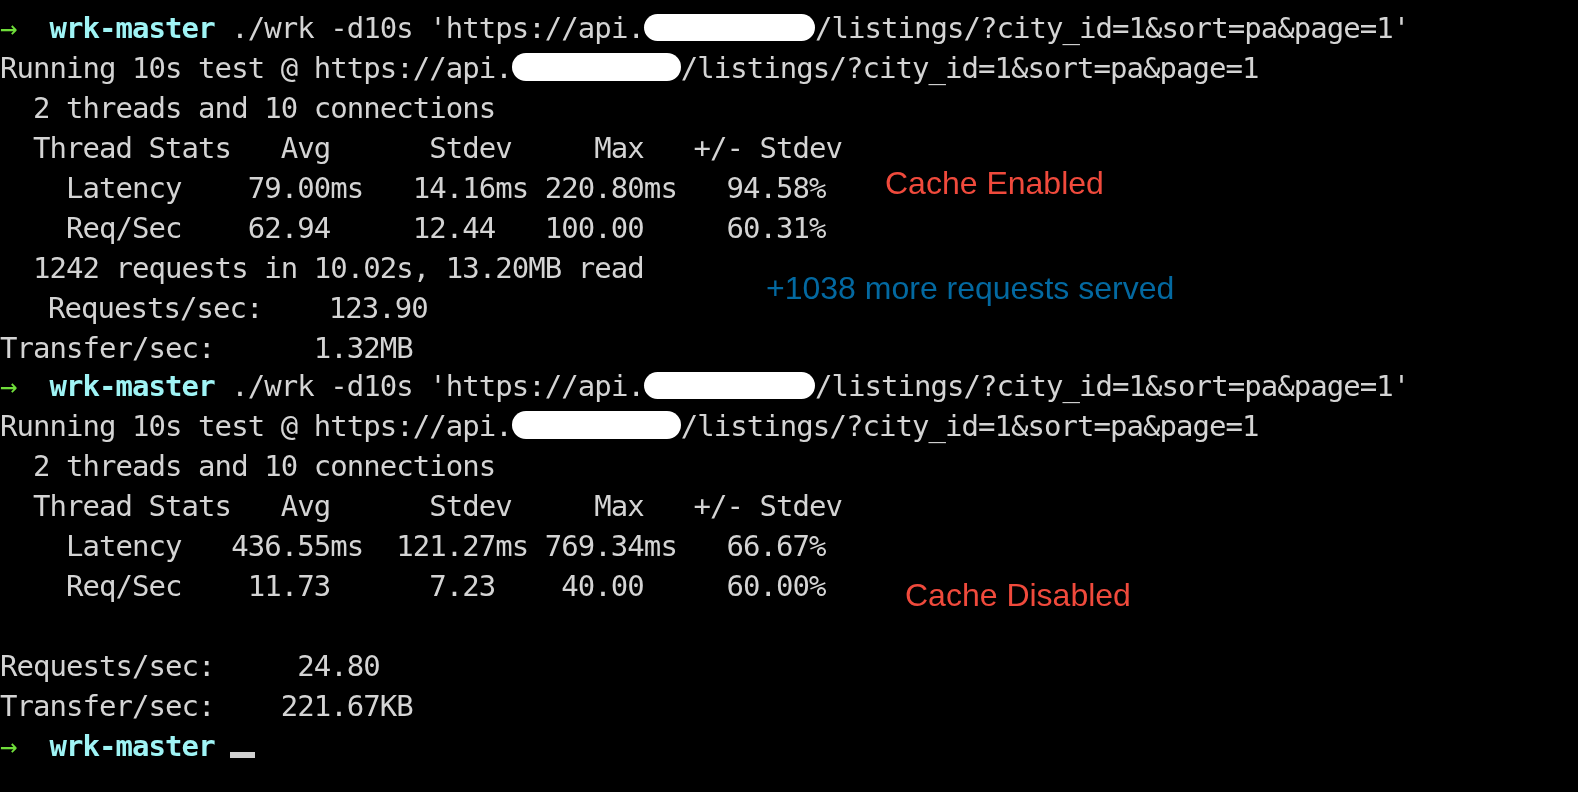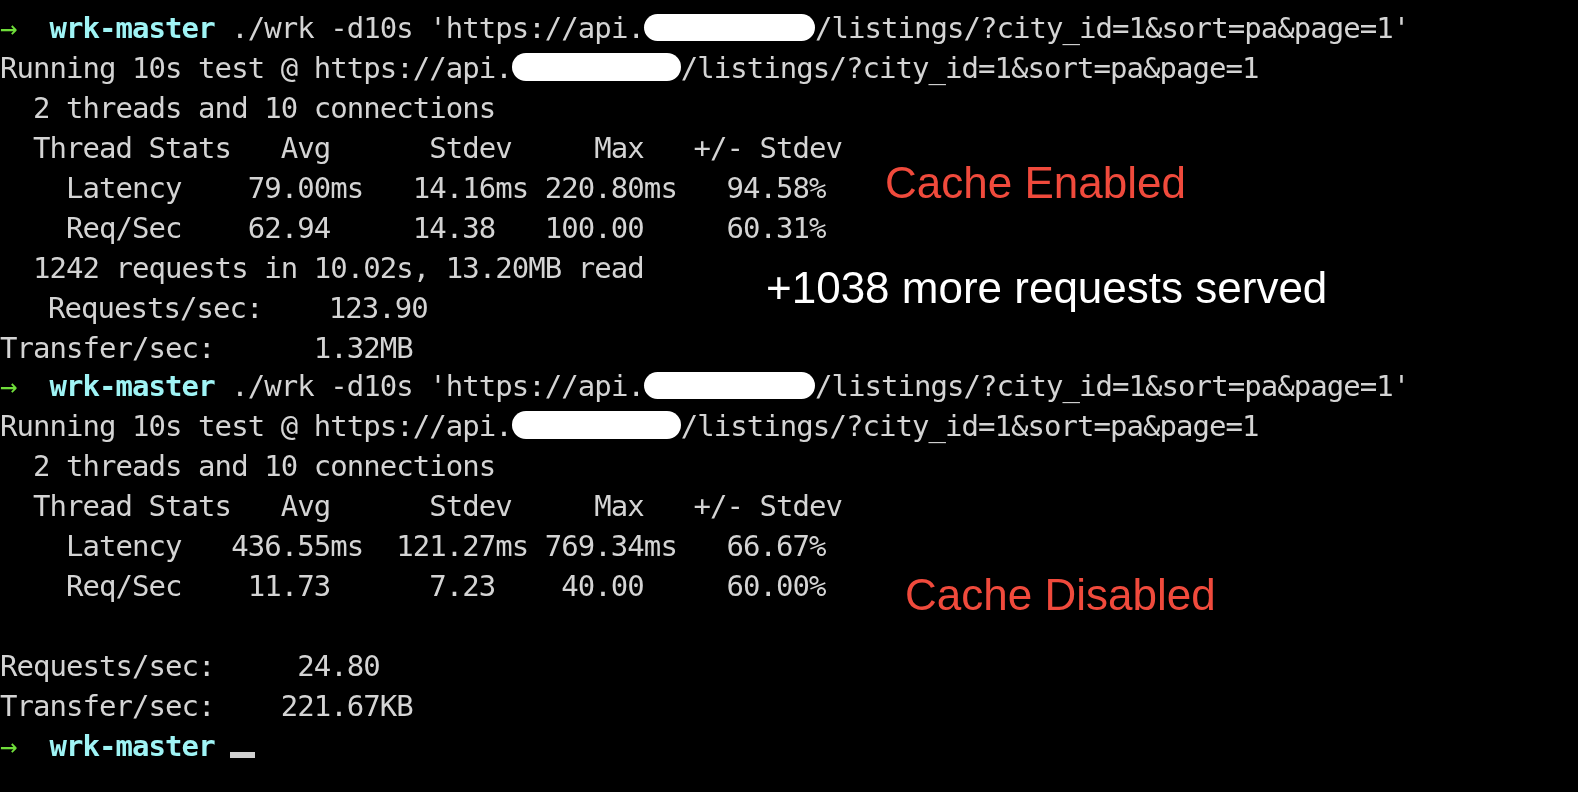--- a/index.html
+++ b/index.html
@@ -39,45 +39,45 @@
     vertical-align: middle;
     position: relative;
     top: -3px;
   }
   .redact-a { width: 171px; height: 27px; }
   .redact-b { width: 169px; height: 28px; }
   .annot {
     position: absolute;
     white-space: pre;
     font-family: "Liberation Sans", "DejaVu Sans", sans-serif;
-    font-size: 44px;
+    font-size: 32px;
     line-height: 46px;
   }
   .annot-red { color: #f04a3c; }
-  .annot-cyan { color: #ffffff; text-align: center; }
+  .annot-cyan { color: #0369a1; text-align: center; }
   .cursor {
     position: absolute;
     background: #d0d0d0;
     width: 25px;
     height: 6px;
   }
 </style>
 </head>
 <body>
 
 <div id="terminal">
 
   <div class="line" style="top:8px;"><span class="prompt-arrow">→</span><span>  </span><span class="prompt-dir">wrk-master</span><span> ./wrk -d10s 'https://api.</span><span class="redact redact-a"></span><span>/listings/?city_id=1&amp;sort=pa&amp;page=1'</span></div>
 
   <div class="line" style="top:48px;"><span>Running 10s test @ https://api.</span><span class="redact redact-b"></span><span>/listings/?city_id=1&amp;sort=pa&amp;page=1</span></div>
 
   <div class="line" style="top:88px;">  2 threads and 10 connections</div>
   <div class="line" style="top:128px;">  Thread Stats   Avg      Stdev     Max   +/- Stdev</div>
   <div class="line" style="top:168px;">    Latency    79.00ms   14.16ms 220.80ms   94.58%</div>
-  <div class="line" style="top:208px;">    Req/Sec    62.94     14.38   100.00     60.31%</div>
+  <div class="line" style="top:208px;">    Req/Sec    62.94     12.44   100.00     60.31%</div>
   <div class="line" style="top:248px;">  1242 requests in 10.02s, 13.20MB read</div>
   <div class="line" style="top:288px;padding-left:48px;">Requests/sec:    123.90</div>
   <div class="line" style="top:328px;">Transfer/sec:      1.32MB</div>
 
   <div class="line" style="top:366px;"><span class="prompt-arrow">→</span><span>  </span><span class="prompt-dir">wrk-master</span><span> ./wrk -d10s 'https://api.</span><span class="redact redact-a"></span><span>/listings/?city_id=1&amp;sort=pa&amp;page=1'</span></div>
 
   <div class="line" style="top:406px;"><span>Running 10s test @ https://api.</span><span class="redact redact-b"></span><span>/listings/?city_id=1&amp;sort=pa&amp;page=1</span></div>
 
   <div class="line" style="top:446px;">  2 threads and 10 connections</div>
   <div class="line" style="top:486px;">  Thread Stats   Avg      Stdev     Max   +/- Stdev</div>

